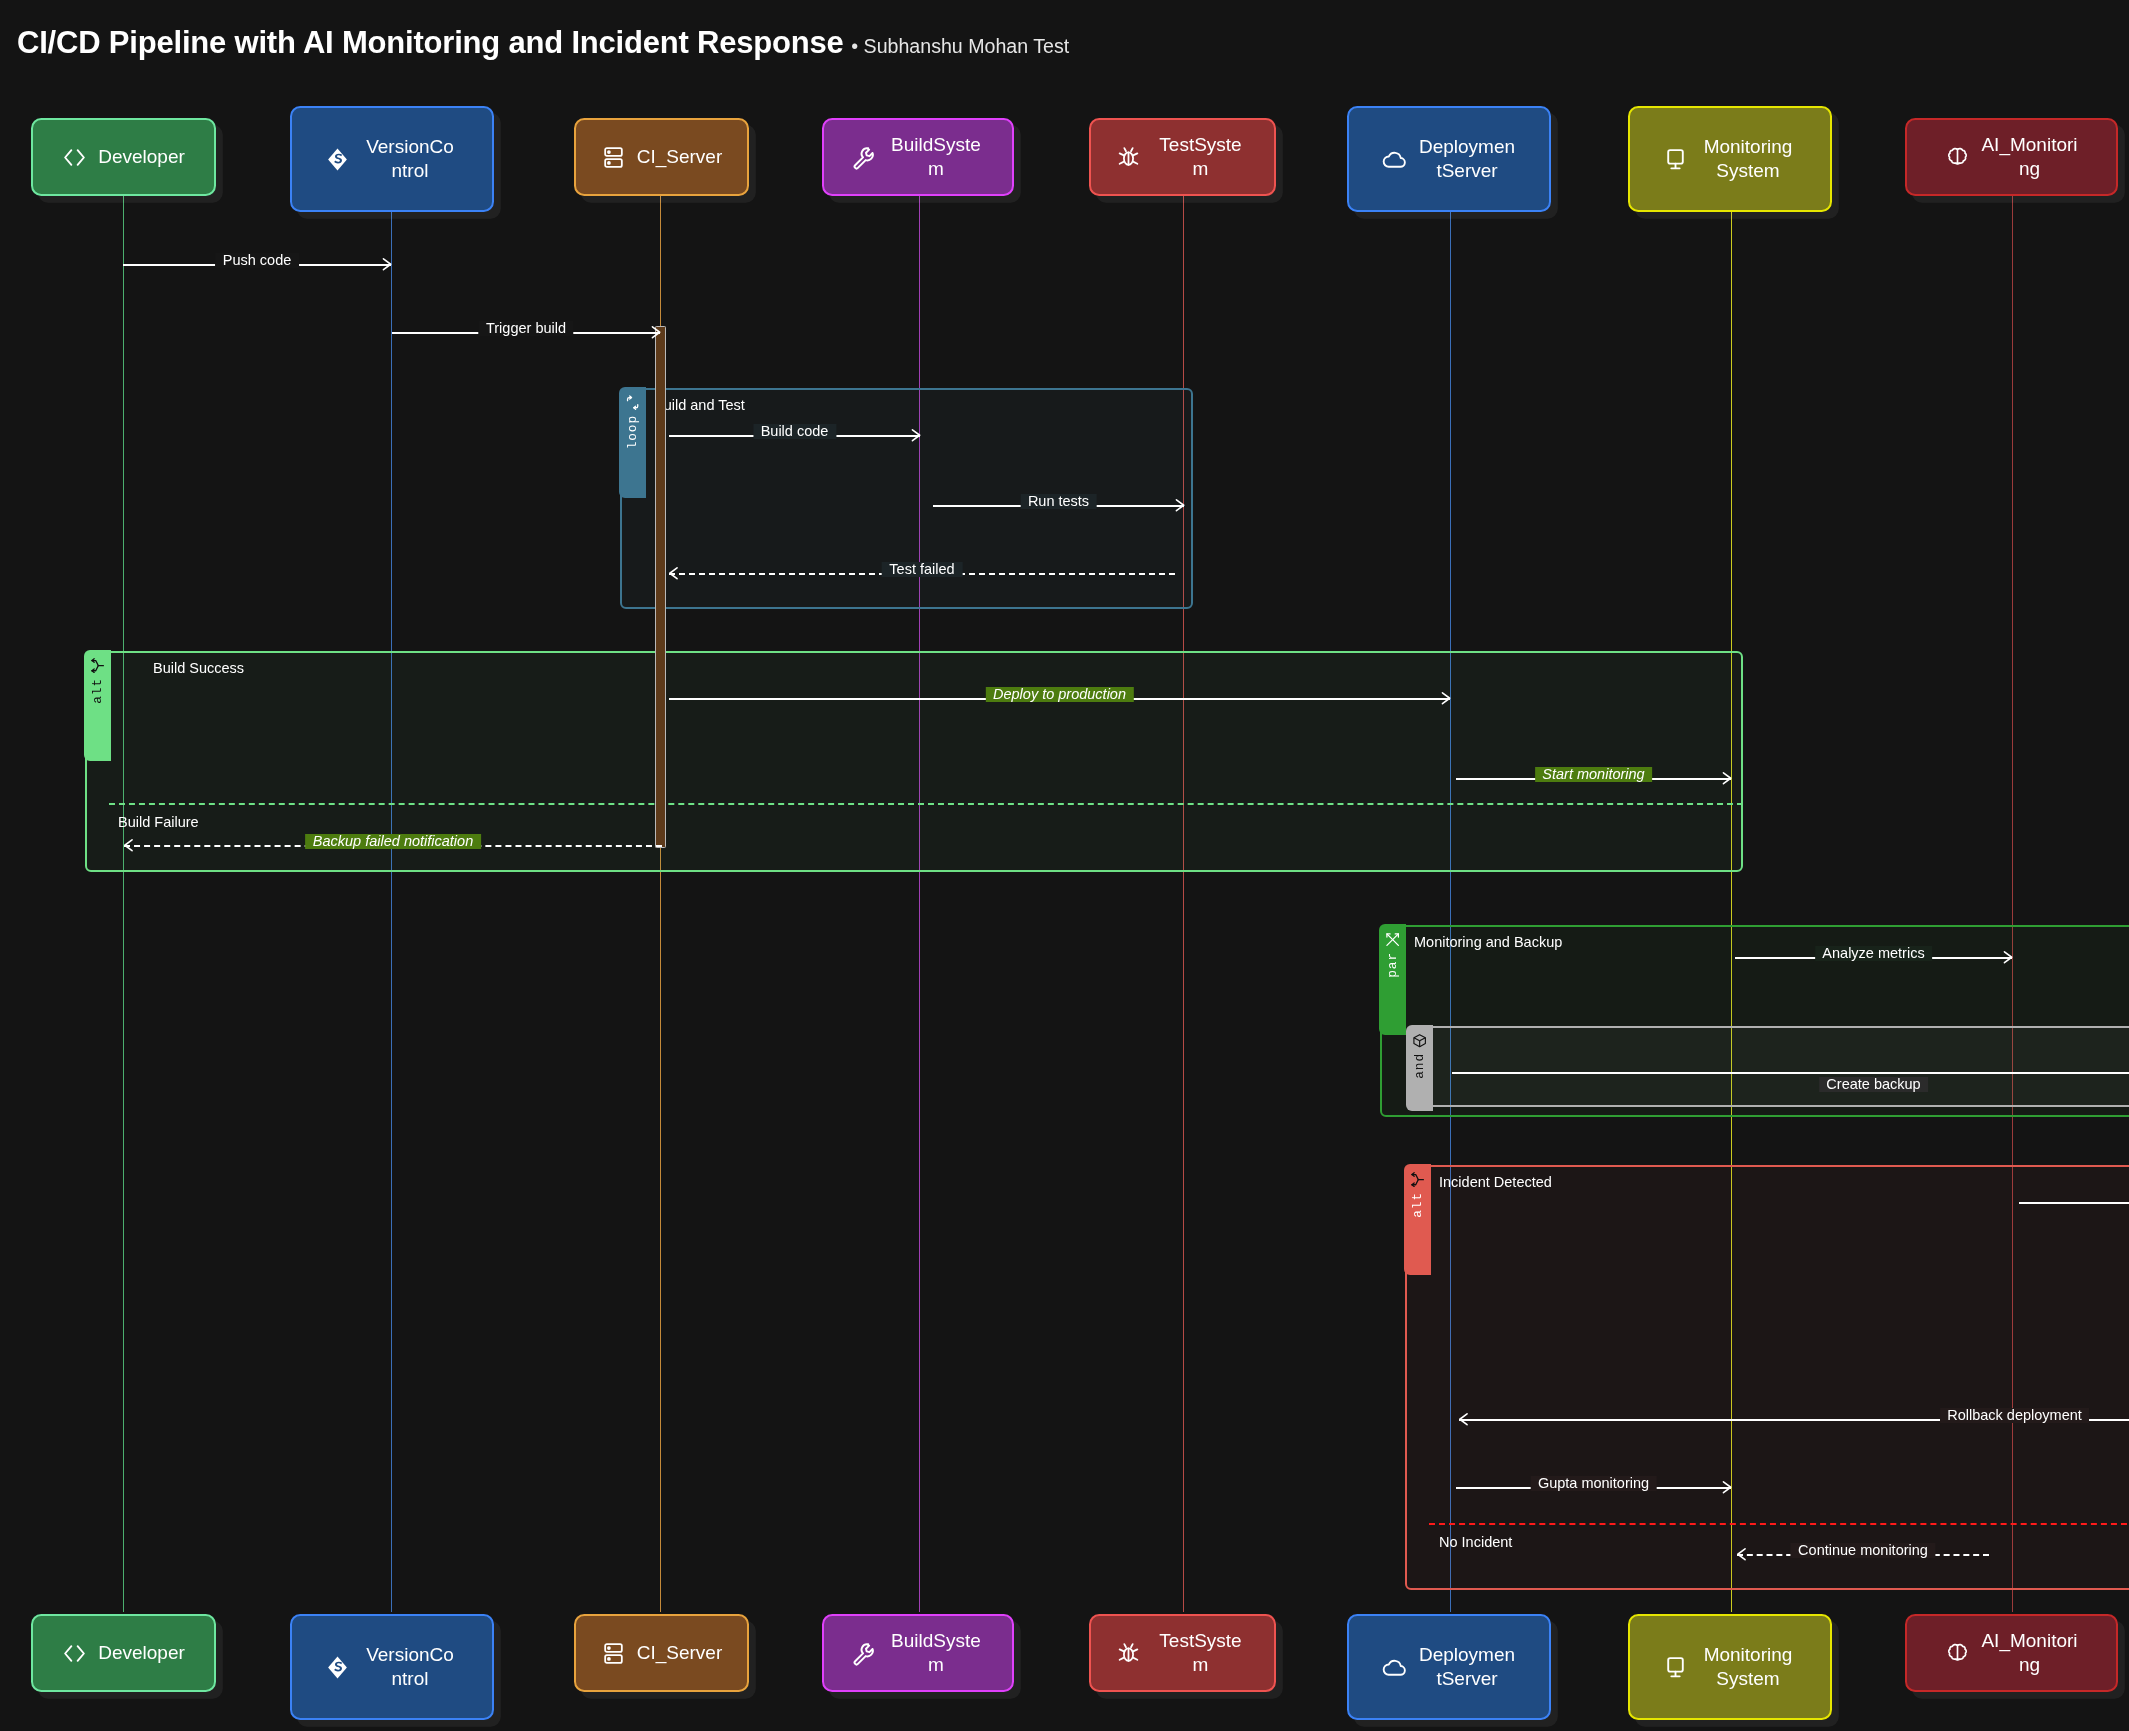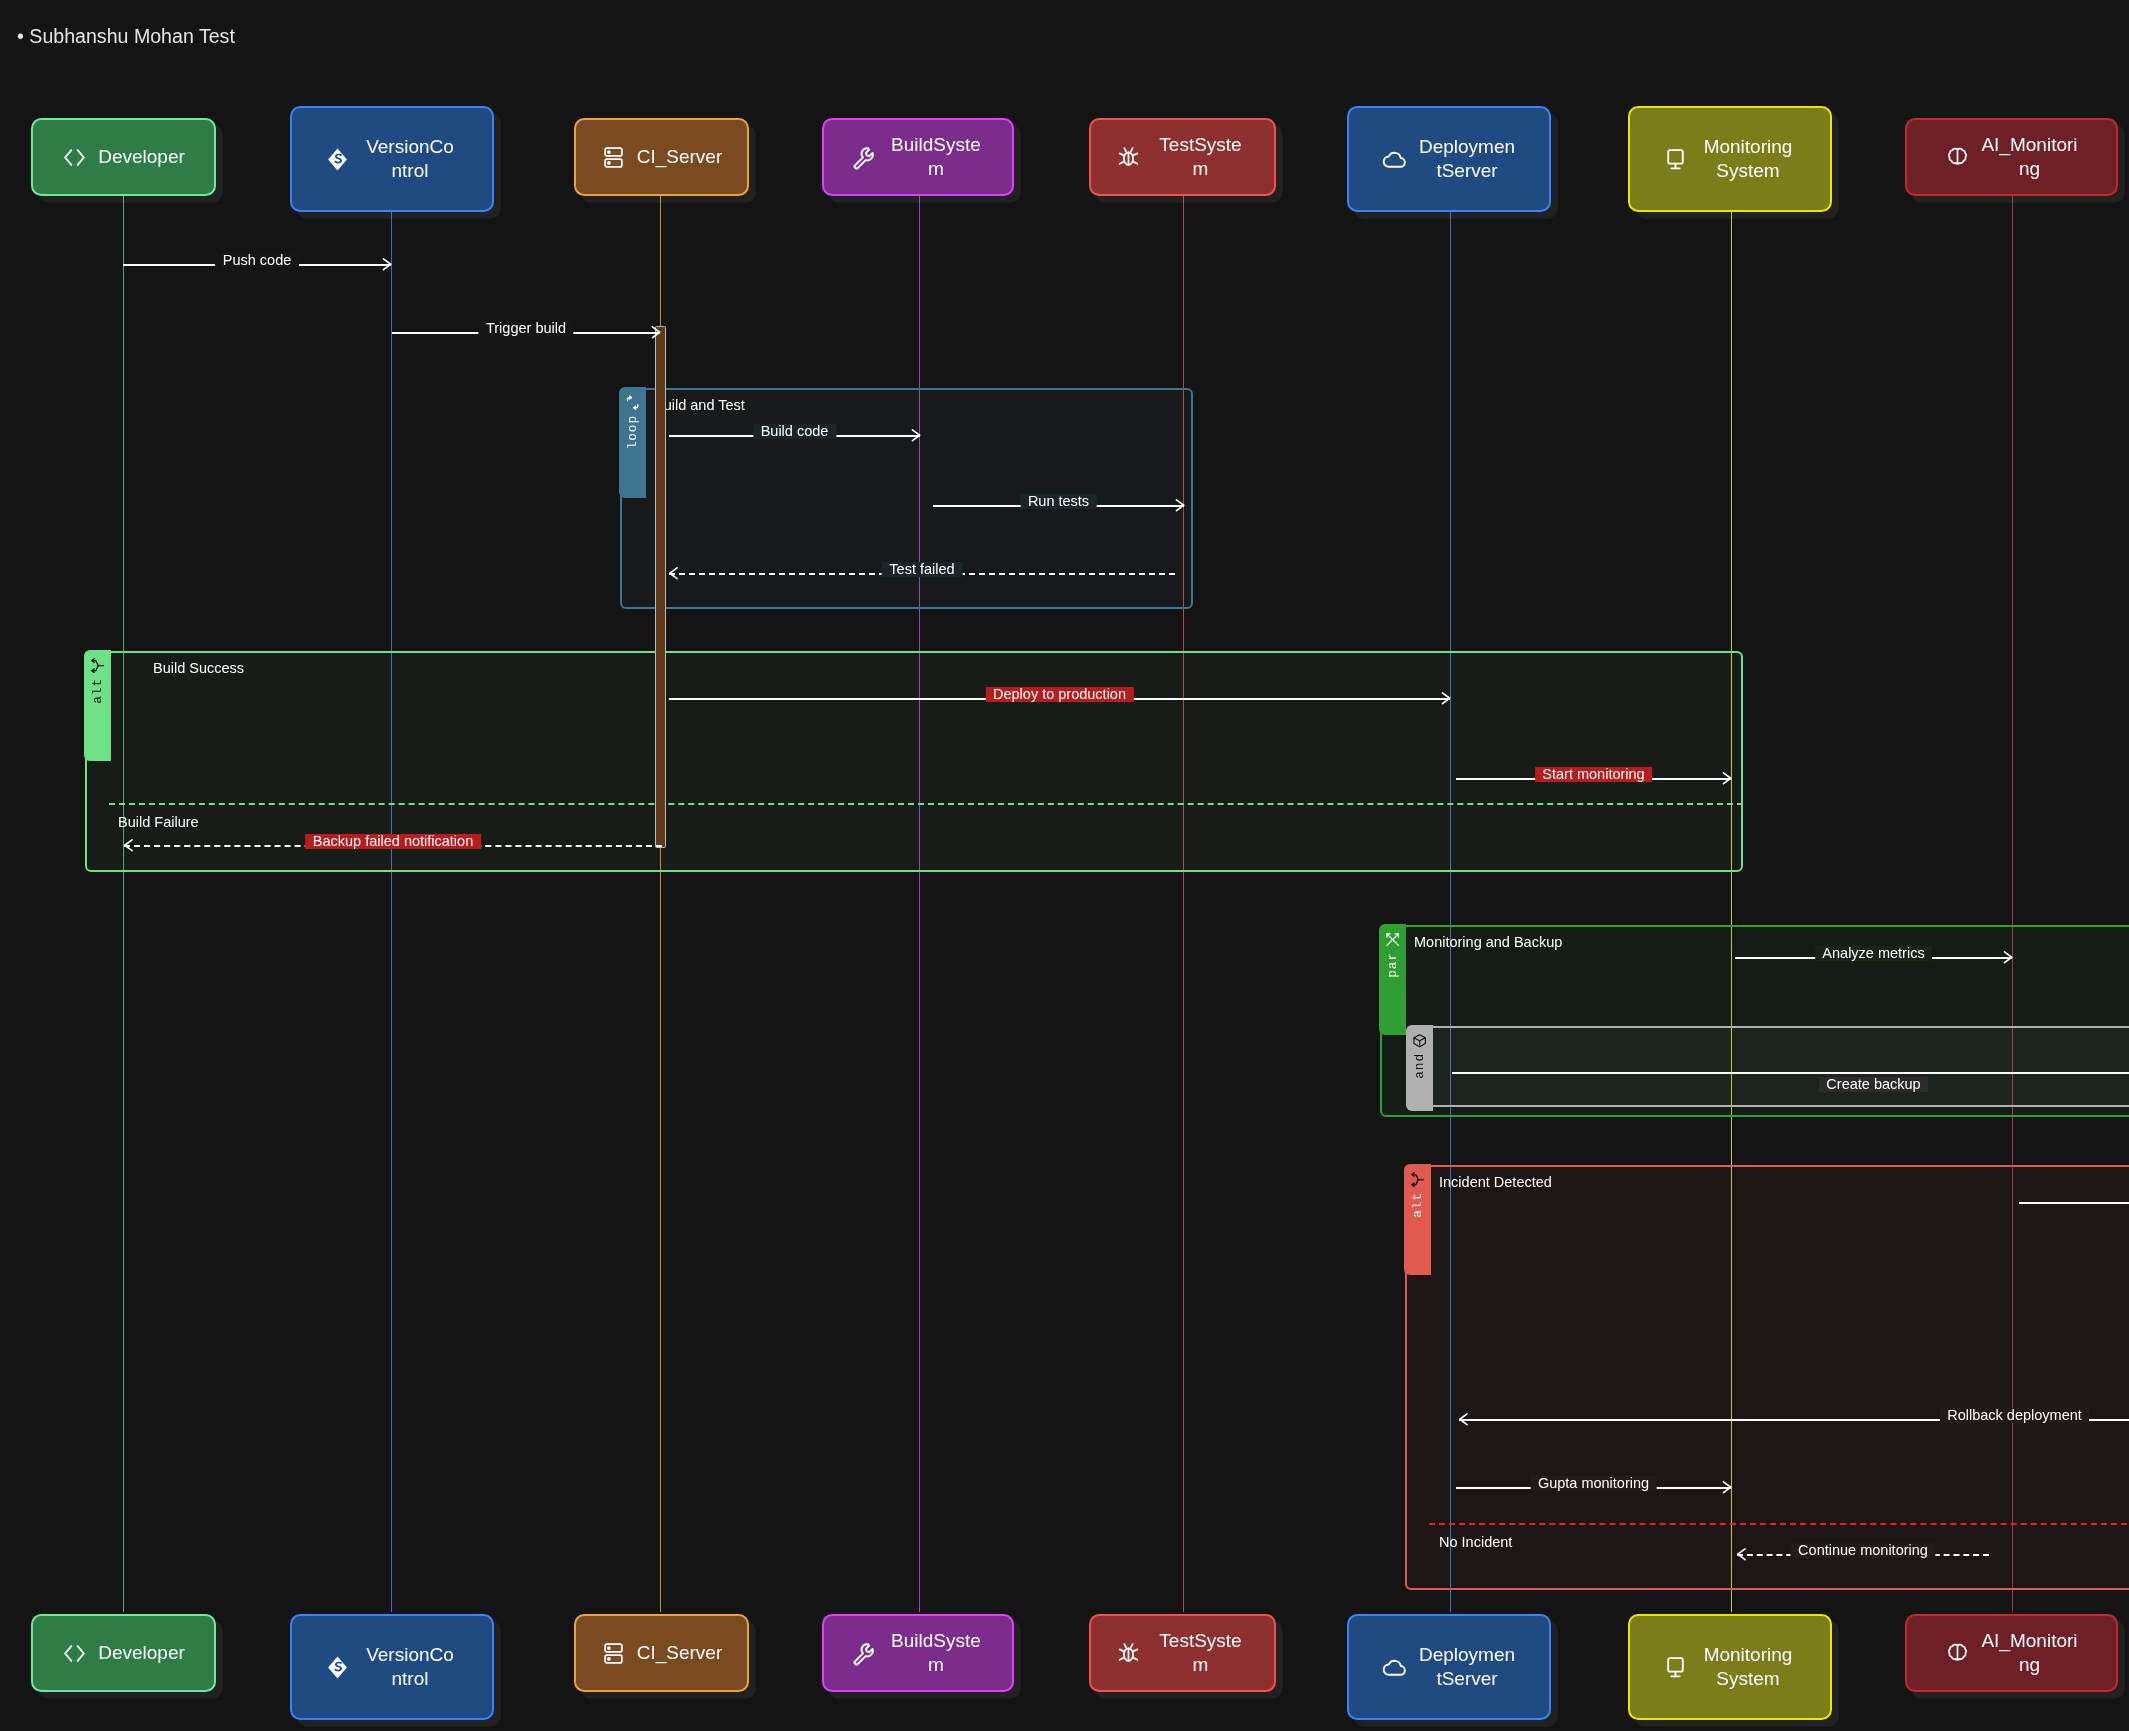--- a/index.html
+++ b/index.html
@@ -151,31 +151,32 @@
     top: -6.8px;
     width: 14.5px; height: 14.5px;
   }
   .msg .arrow-r { right: -1.3px; }
   .msg .arrow-l { left: -1.3px; }
   .msg .arrow-r svg, .msg .arrow-l svg { width: 14.5px; height: 14.5px; display: block; }
 
   
   .bg-dark   .mlabelbox { background: #161616; }
   .bg-loop   .mlabelbox { background: #1c2427; }
-  .bg-alt    .mlabelbox { background: #b91c1c; }
+  .bg-alt    .mlabelbox { background: #4d7c0f; font-style: italic; }
   .bg-par    .mlabelbox { background: #18231a; }
   .bg-and    .mlabelbox { background: #2b2b2b; margin-top: 16px; }
   .bg-inc    .mlabelbox { background: #231a1a; }
 </style>
 </head>
 <body>
 
 <div id="stage">
 
   <div id="title-row">
+    <span id="title-main">CI/CD Pipeline with AI Monitoring and Incident Response</span>
     <span id="title-author">Subhanshu Mohan Test</span>
   </div>
 
   <div id="layer-lifelines">
       <div class="lifeline" style="left: 123px; background: rgb(76, 175, 110);"></div>
       <div class="lifeline" style="left: 391px; background: rgb(59, 111, 184);"></div>
       <div class="lifeline" style="left: 660px; background: rgb(197, 138, 58);"></div>
       <div class="lifeline" style="left: 919px; background: rgb(161, 63, 181);"></div>
       <div class="lifeline" style="left: 1183px; background: rgb(181, 74, 69);"></div>
       <div class="lifeline" style="left: 1450px; background: rgb(59, 111, 184);"></div>

